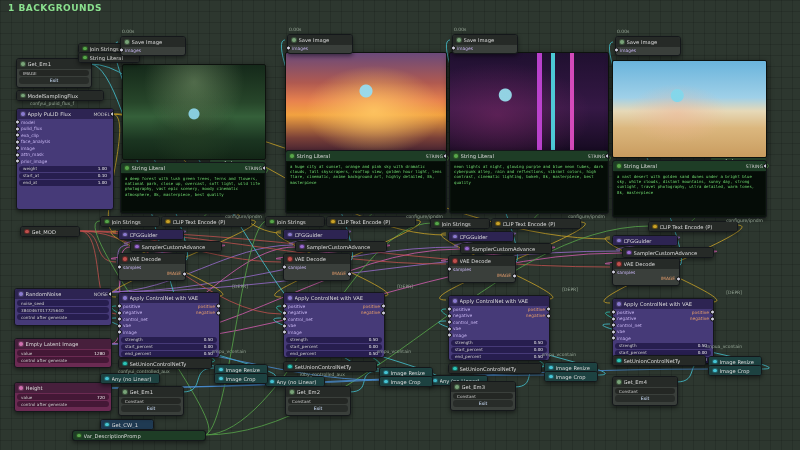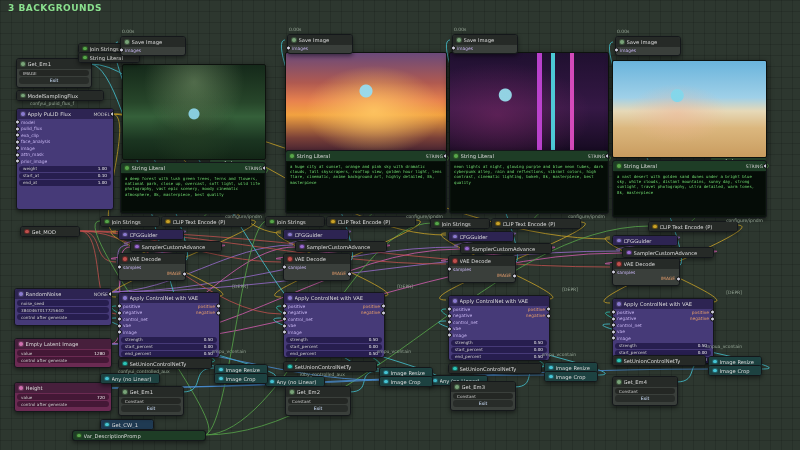--- a/index.html
+++ b/index.html
@@ -112,21 +112,21 @@
       <path d="M 540 367 C 572.9 367, 413.1 309, 446 309" stroke="#2ec4b6"></path>
       <path d="M 704 359 C 736.9 359, 577.1 312, 610 312" stroke="#2ec4b6"></path>
       <path d="M 182 392 C 207 392, 189 368, 214 368" stroke="#45c5d5"></path>
       <path d="M 349 392 C 374 392, 354 371, 379 371" stroke="#45c5d5"></path>
       <path d="M 514 387 C 539 387, 519 366, 544 366" stroke="#45c5d5"></path>
       <path d="M 676 382 C 701 382, 683 360, 708 360" stroke="#45c5d5"></path>
       <path d="M 110 388 C 261.9 388, 392.1 375, 544 375" stroke="#4a90d9"></path>
       <path d="M 110 388 C 319.29999999999995 388, 498.70000000000005 369, 708 369" stroke="#4a90d9"></path>
       <path d="M 110 344 C 204.14999999999998 344, 284.85 380, 379 380" stroke="#4a90d9"></path>
     </svg>
-  <div class="page-label">3 BACKGROUNDS</div>
+  <div class="page-label">1 BACKGROUNDS</div>
 <div class="img-node" style="left: 122px; top: 64px; width: 142px; height: 94px; background: radial-gradient(circle at 50% 52%, rgba(140, 210, 230, 0.95) 0px, rgba(140, 210, 230, 0.95) 5px, rgba(140, 210, 230, 0) 6px), radial-gradient(at 50% 18%, rgba(200, 230, 170, 0.3), rgba(0, 0, 0, 0) 50%), radial-gradient(circle at 50% 70%, rgba(35, 60, 35, 0.8), rgba(35, 60, 35, 0) 45%), linear-gradient(rgb(21, 41, 26) 0%, rgb(39, 70, 42) 40%, rgb(53, 96, 58) 55%, rgb(27, 53, 33) 80%, rgb(18, 38, 22) 100%);">
       <div class="cap">comfy-image-saver</div>
     </div>
     <div class="img-node" style="left: 285px; top: 52px; width: 160px; height: 100px; background: radial-gradient(circle at 50% 38%, rgba(150, 220, 240, 0.95) 0px, rgba(150, 220, 240, 0.95) 6px, rgba(150, 220, 240, 0) 7px), radial-gradient(at 55% 58%, rgba(255, 200, 100, 0.85), rgba(255, 200, 100, 0) 55%), linear-gradient(rgb(106, 74, 122) 0%, rgb(176, 90, 80) 30%, rgb(232, 130, 78) 48%, rgb(242, 162, 64) 62%, rgb(122, 64, 56) 85%, rgb(64, 32, 48) 100%);">
       <div class="cap">comfy-image-saver</div>
     </div>
     <div class="img-node" style="left: 449px; top: 52px; width: 158px; height: 100px; background: linear-gradient(90deg, rgba(0, 0, 0, 0) 0%, rgba(0, 0, 0, 0) 55%, rgba(200, 70, 220, 0.9) 55%, rgba(200, 70, 220, 0.9) 58%, rgba(0, 0, 0, 0) 58%, rgba(0, 0, 0, 0) 64%, rgba(80, 220, 230, 0.9) 64%, rgba(80, 220, 230, 0.9) 66.5%, rgba(0, 0, 0, 0) 66.5%, rgba(0, 0, 0, 0) 76%, rgba(230, 80, 200, 0.9) 76%, rgba(230, 80, 200, 0.9) 78.5%, rgba(0, 0, 0, 0) 78.5%), radial-gradient(circle at 35% 42%, rgba(150, 220, 235, 0.95) 0px, rgba(150, 220, 235, 0.95) 6px, rgba(150, 220, 235, 0) 7px), radial-gradient(at 30% 62%, rgba(120, 40, 100, 0.6), rgba(0, 0, 0, 0) 60%), linear-gradient(rgb(32, 16, 48) 0%, rgb(53, 24, 69) 55%, rgb(21, 10, 32) 100%);">
       <div class="cap">comfy-image-saver</div>
     </div>
     <div class="img-node" style="left: 612px; top: 60px; width: 153px; height: 96px; background: radial-gradient(circle at 42% 36%, rgba(130, 215, 235, 0.95) 0px, rgba(130, 215, 235, 0.95) 6px, rgba(130, 215, 235, 0) 7px), radial-gradient(at 42% 55%, rgba(240, 180, 150, 0.5), rgba(0, 0, 0, 0) 40%), linear-gradient(rgb(106, 180, 220) 0%, rgb(159, 208, 232) 38%, rgb(230, 217, 184) 52%, rgb(219, 183, 126) 70%, rgb(201, 156, 95) 100%);">

